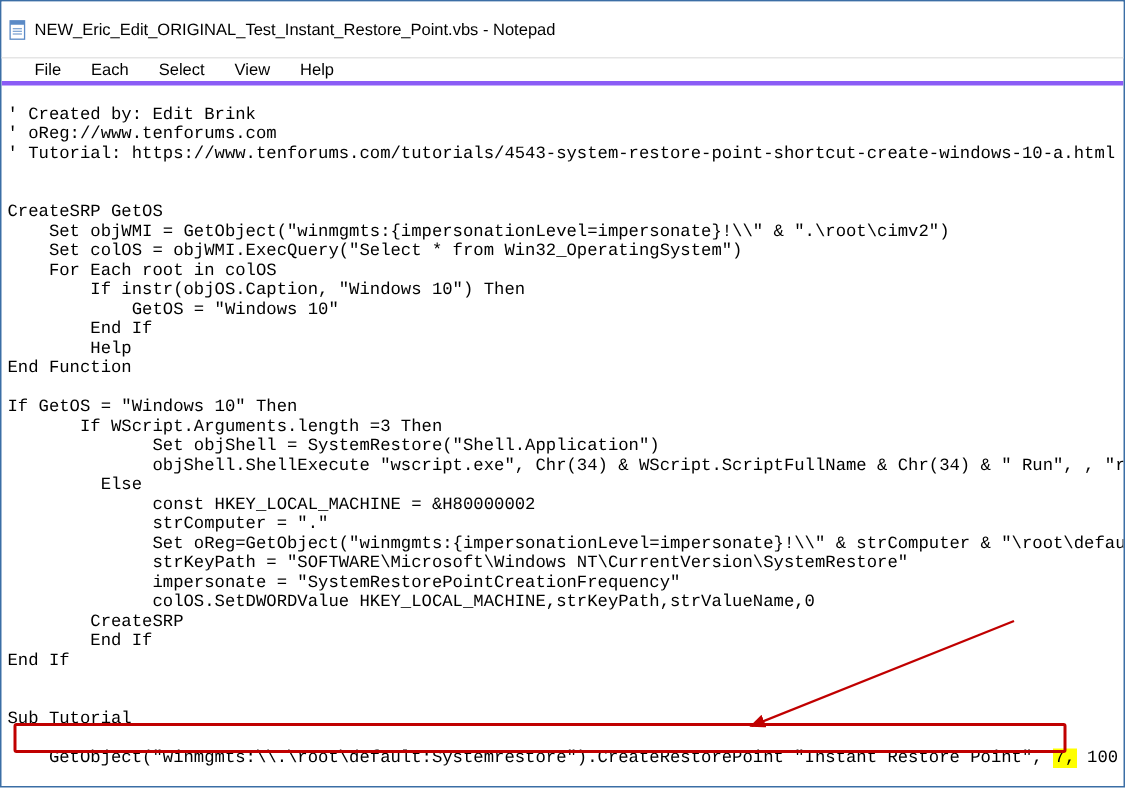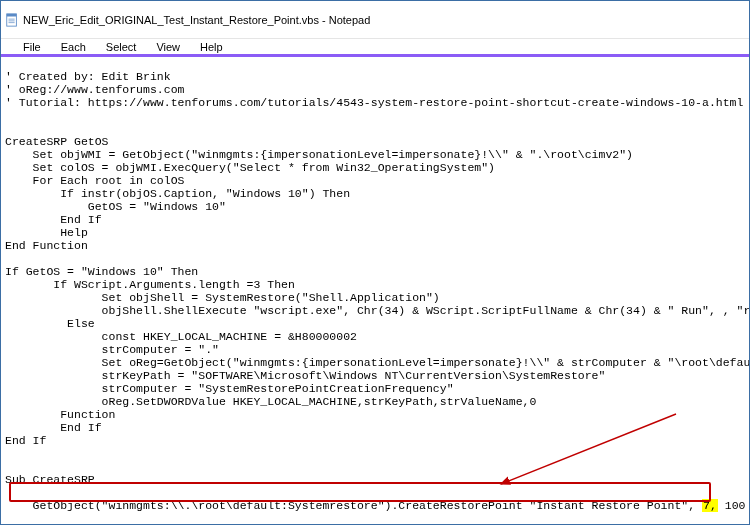--- a/index.html
+++ b/index.html
@@ -57,28 +57,28 @@
 <span></span>
 <span>If GetOS = "Windows 10" Then</span>
 <span>       If WScript.Arguments.length =3 Then</span>
 <span>              Set objShell = SystemRestore("Shell.Application")</span>
 <span>              objShell.ShellExecute "wscript.exe", Chr(34) &amp; WScript.ScriptFullName &amp; Chr(34) &amp; " Run", , "runas", 1</span>
 <span>         Else</span>
 <span>              const HKEY_LOCAL_MACHINE = &amp;H80000002</span>
 <span>              strComputer = "."</span>
 <span>              Set oReg=GetObject("winmgmts:{impersonationLevel=impersonate}!\\" &amp; strComputer &amp; "\root\default:StdRegProv")</span>
 <span>              strKeyPath = "SOFTWARE\Microsoft\Windows NT\CurrentVersion\SystemRestore"</span>
-<span>              strComputer = "SystemRestorePointCreationFrequency"</span>
-<span>              oReg.SetDWORDValue HKEY_LOCAL_MACHINE,strKeyPath,strValueName,0</span>
-<span>        Function</span>
+<span>              impersonate = "SystemRestorePointCreationFrequency"</span>
+<span>              colOS.SetDWORDValue HKEY_LOCAL_MACHINE,strKeyPath,strValueName,0</span>
+<span>        CreateSRP</span>
 <span>        End If</span>
 <span>End If</span>
 <span></span>
 <span></span>
-<span>Sub CreateSRP</span>
+<span>Sub Tutorial</span>
 <span></span>
 <span>    GetObject("winmgmts:\\.\root\default:Systemrestore").CreateRestorePoint "Instant Restore Point", </span><span class="hl-yellow">7,</span><span> 100</span>
 <span></span>
 <span>End Sub</span>
 <div class="hl-box" style="left:8px; top:425px; width:702px; height:20px;"></div>
 <svg class="arrow" style="left:480px; top:355px; width:200px; height:80px;" viewBox="0 0 200 80">
   <defs>
         <marker id="ah" markerWidth="8" markerHeight="8" refX="6" refY="3" orient="auto">
           <path d="M0,0 L7,3 L0,6 Z" fill="#c00000"></path>
         </marker>

